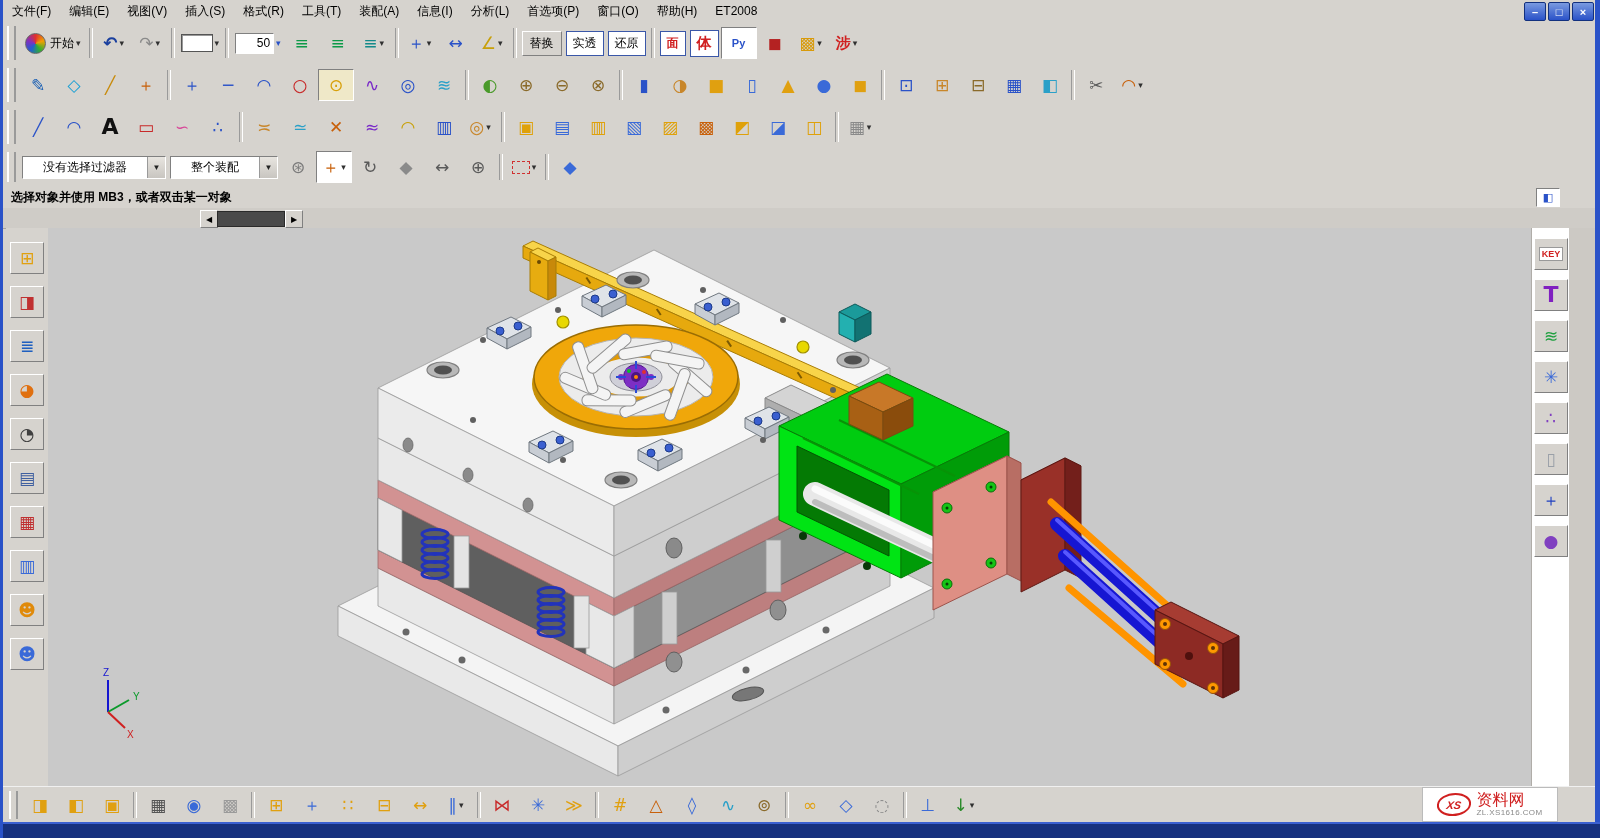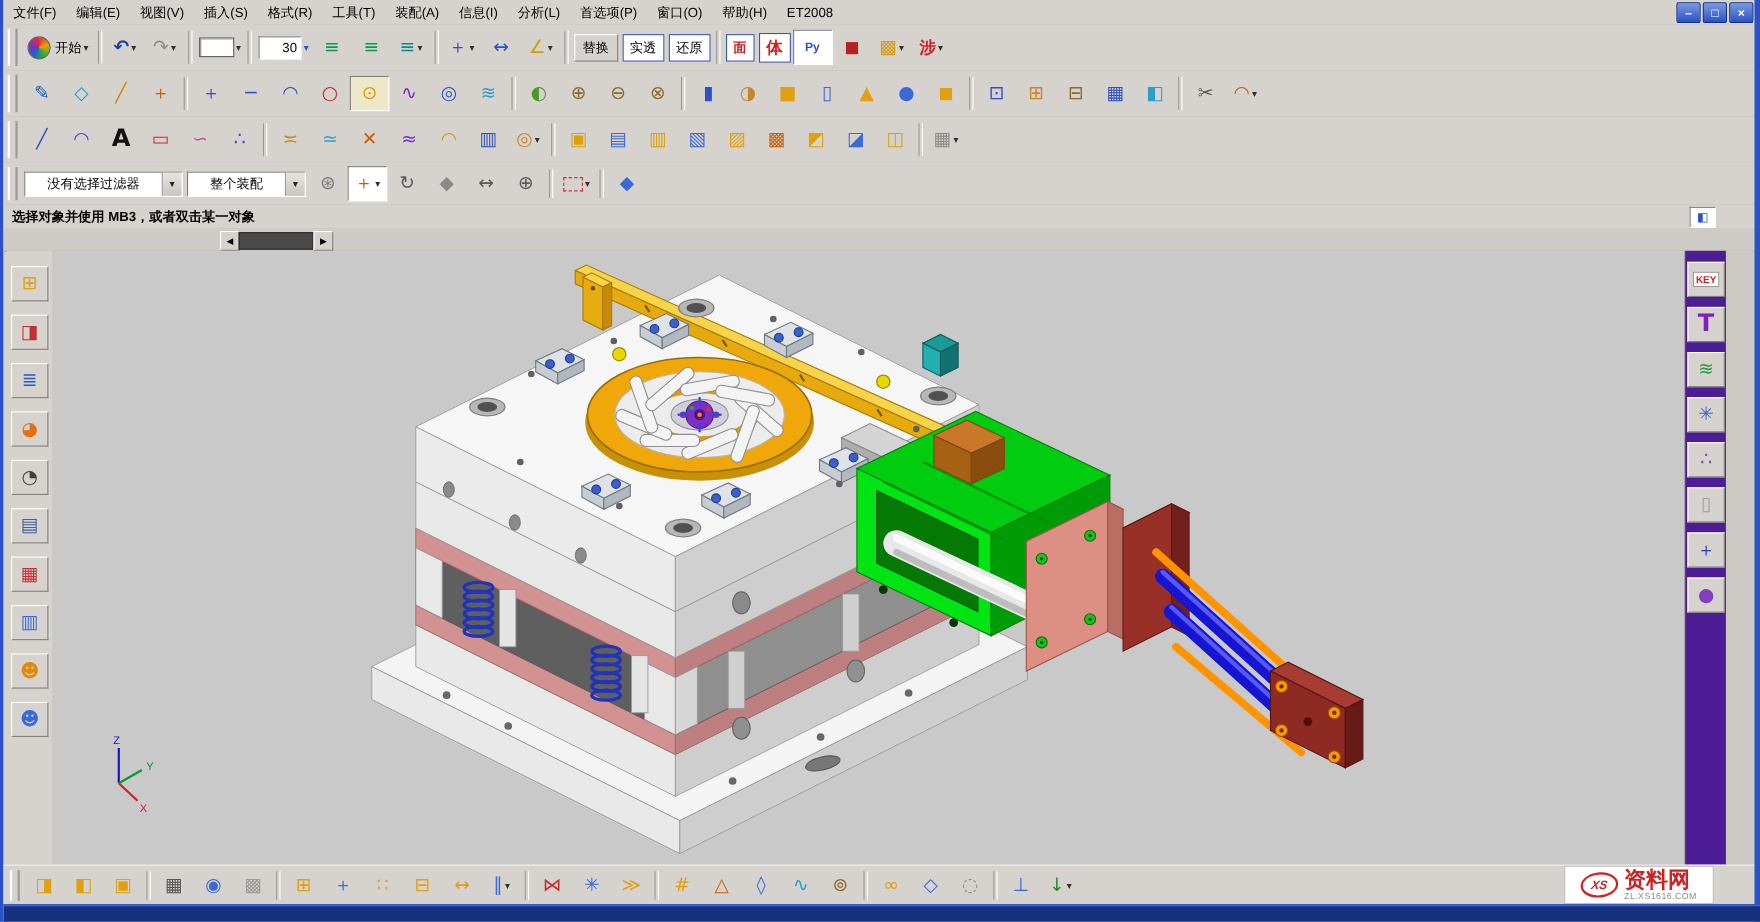--- a/index.html
+++ b/index.html
@@ -50,35 +50,35 @@
   #statusbar{left:0;top:186px;width:1597px;height:22px;background:#d6d3ce;border-bottom:1px solid #b0ada8;
              display:flex;align-items:center;font-weight:bold;padding-left:8px;}
   #statusbtn{position:absolute;right:48px;top:2px;}
   
   #hscroll{left:0;top:208px;width:1597px;height:20px;background:#cfccc7;border-bottom:1px solid #a8a5a0;}
   .scrbtn{position:absolute;top:2px;width:16px;height:16px;display:flex;align-items:center;justify-content:center;font-size:8px;}
   #scrthumb{position:absolute;left:214px;top:3px;width:66px;height:14px;background:#4a4a4a;border:1px solid #2a2a2a;}
   
   #leftbar{left:3px;top:228px;width:42px;height:558px;background:#d6d3ce;border-right:1px solid #b0ada8;
            display:flex;flex-direction:column;align-items:center;padding-top:14px;gap:12px;}
-  #rightbar{left:1528px;top:228px;width:38px;height:558px;background:#4c1d95;border-left:1px solid #b0ada8;
+  #rightbar{left:1528px;top:228px;width:38px;height:558px;background:#ffffff;border-left:1px solid #b0ada8;
             display:flex;flex-direction:column;align-items:center;padding-top:10px;gap:9px;}
   .sidebtn{width:32px;height:30px;display:flex;align-items:center;justify-content:center;}
   .keytxt{font-size:9px;font-weight:bold;color:#d02020;background:#fff;padding:1px 2px;border:1px solid #999;}
   #rightstrip{left:1566px;top:228px;width:26px;height:558px;background:#ccc9c4;}
   
   #viewport{left:45px;top:228px;width:1483px;height:558px;background:#c9c9c9;}
   
   #bottombar{left:0;top:786px;width:1597px;height:36px;display:flex;align-items:center;background:#d6d3ce;
              border-top:1px solid #f0f0f0;padding-left:4px;}
   #watermark{position:absolute;right:42px;top:787px;width:134px;height:33px;background:#fff;border:1px solid #bbb;
              display:flex;align-items:center;justify-content:center;gap:5px;}
   .wmoval{width:30px;height:19px;border:2px solid #d02020;border-radius:50%;display:flex;align-items:center;justify-content:center;
           font-style:italic;font-weight:bold;font-size:11px;color:#d02020;transform:skewX(-8deg);}
-  .wmname{color:#d02020;font-weight:bold;font-size:20px;line-height:1;}
+  .wmname{color:#d02020;font-weight:normal;font-size:16px;line-height:1;}
   .wmurl{font-size:8px;color:#8a8a8a;letter-spacing:.4px;}
   #rightedge{left:1592px;top:0;width:8px;height:838px;background:#2a52c8;}
   #bottomedge{left:0;top:822px;width:1600px;height:16px;background:#16307e;border-top:2px solid #3a5fd0;}
 </style>
 </head>
 <body>
 
 <div id="app">
 
   <div id="menubar" class="abs">
@@ -118,21 +118,21 @@
       <span class="g" style="color:#8a8a8a">↷</span>
       <span class="dd">▾</span>
     </div>
     <div class="tsep"></div>
     <div class="tbtn">
       <span class="swatch"></span>
       <span class="dd">▾</span>
     </div>
     <div class="tsep"></div>
     <div class="tbtn">
-      <span class="spinbox">30</span>
+      <span class="spinbox">50</span>
       <span class="dd" style="color:#2a52c8">▾</span>
     </div>
     <span id="tb1icons" style="display:flex;align-items:center;height:100%">
         <div class="tbtn">
           <span class="g" style="color: rgb(12, 154, 72);">≡</span>
         </div>
         <div class="tbtn">
           <span class="g" style="color: rgb(12, 154, 72);">≡</span>
         </div>
         <div class="tbtn">

